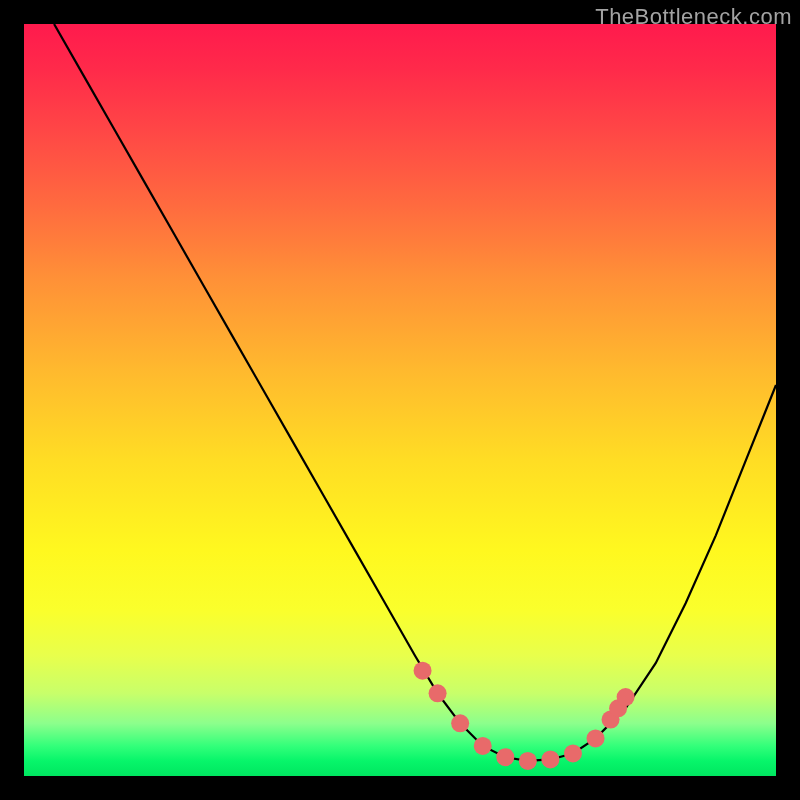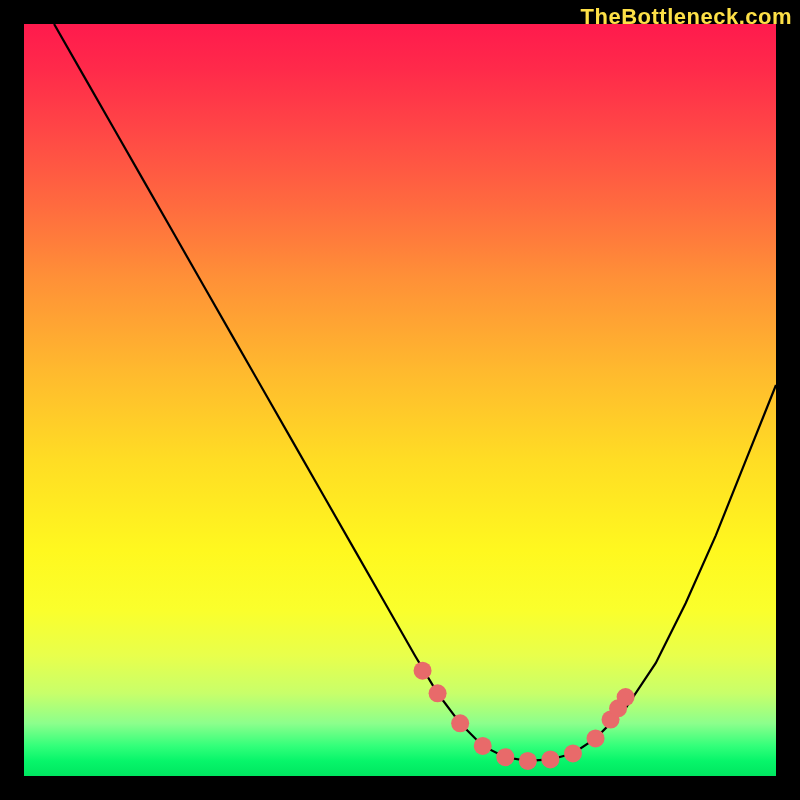--- a/index.html
+++ b/index.html
@@ -8,23 +8,23 @@
     width: 800px;
     height: 800px;
     background: #000000;
     position: relative;
     font-family: Arial, Helvetica, sans-serif;
   }
   .watermark {
     position: absolute;
     top: 4px;
     right: 8px;
-    color: #fde047;
+    color: #a3a3a3;
     font-size: 22px;
-    font-weight: bold;
+    font-weight: normal;
     letter-spacing: 0.5px;
     z-index: 10;
   }
   .plot-area {
     position: absolute;
     left: 24px;
     top: 24px;
     width: 752px;
     height: 752px;
     overflow: hidden;

